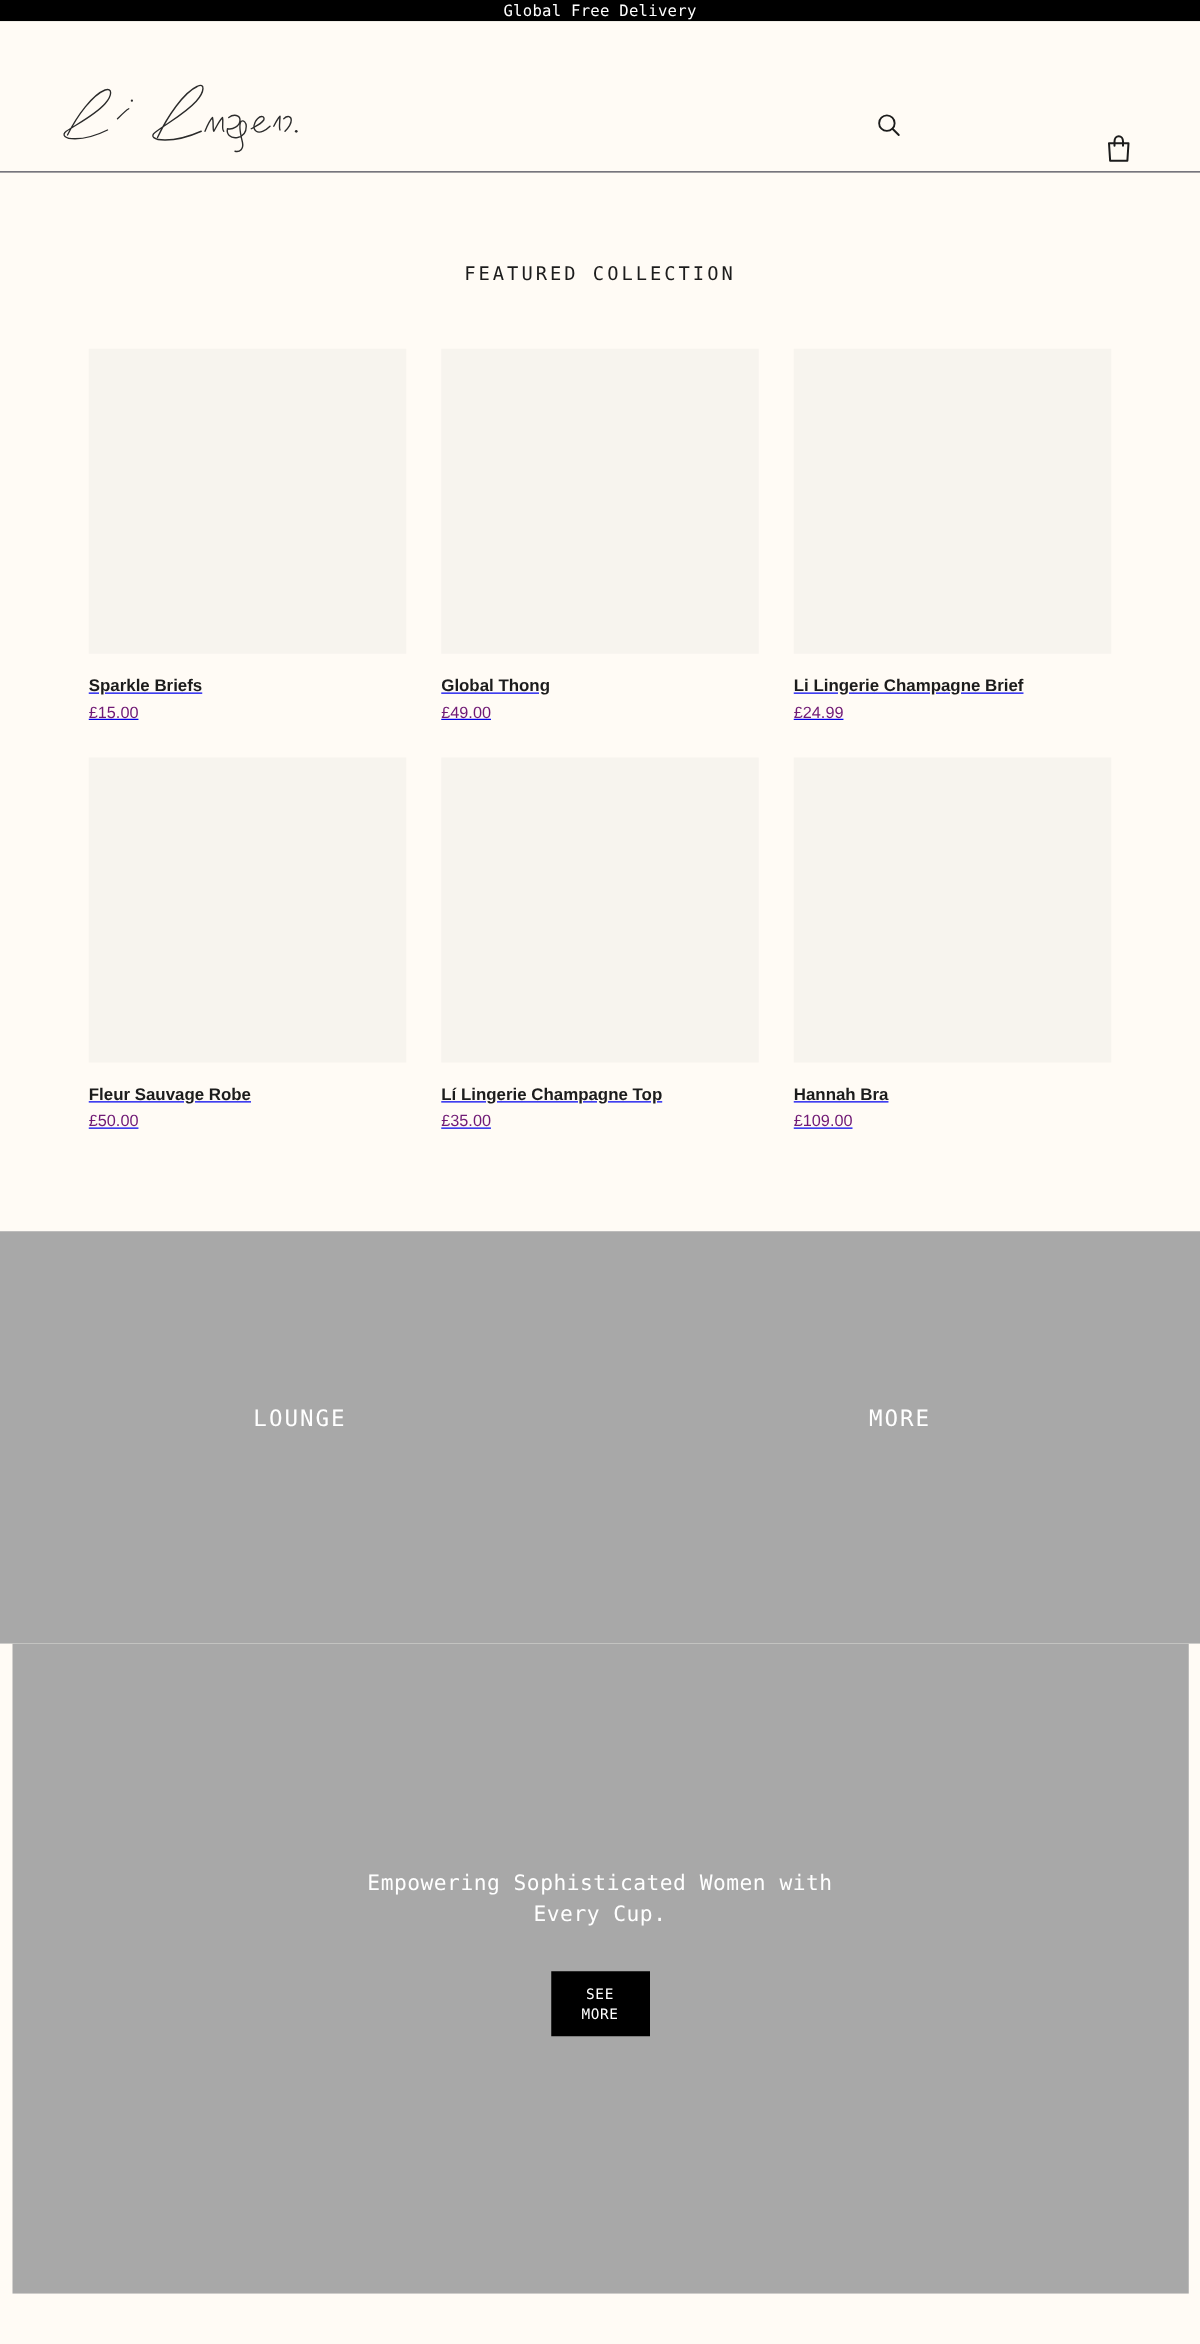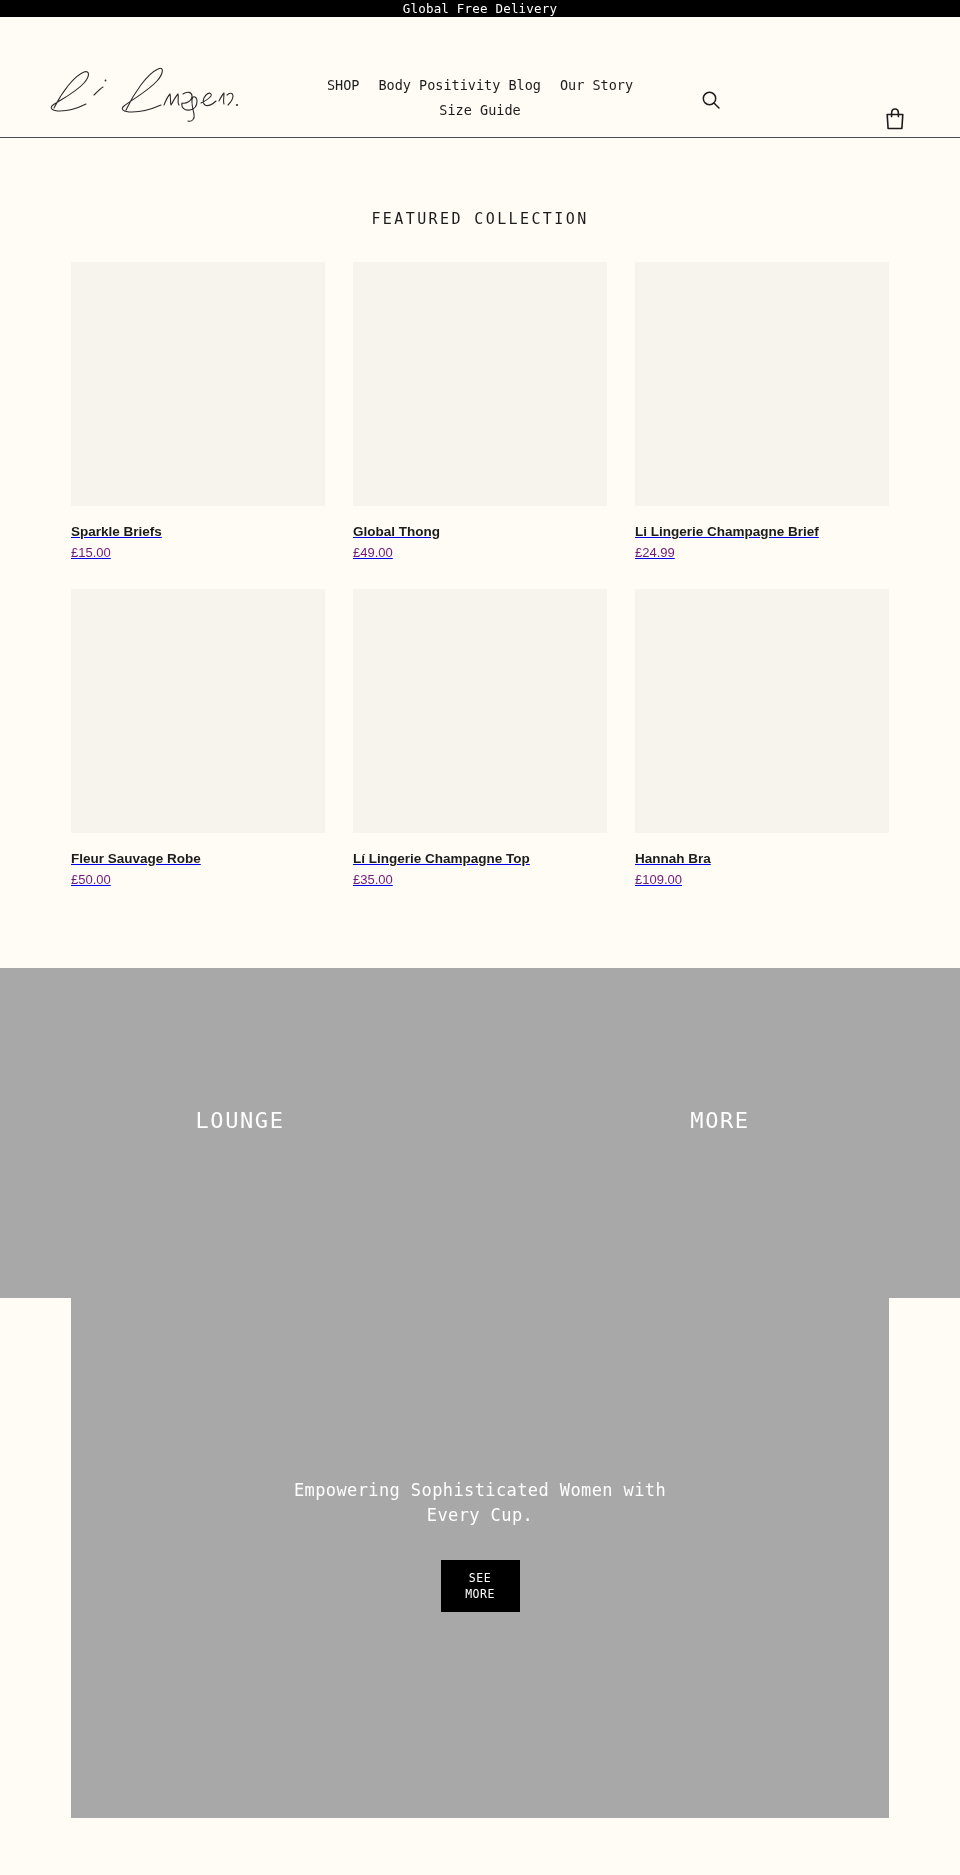--- a/index.html
+++ b/index.html
@@ -104,21 +104,21 @@
     padding-bottom: 80px;
   }
 
   .section-title {
     text-align: center;
     font-family: "DejaVu Sans Mono", monospace;
     font-size: 15px;
     letter-spacing: 2.4px;
     color: #1c1c1c;
     font-weight: 400;
-    margin-bottom: 34px;
+    margin-bottom: 51px;
   }
 
   .product-grid {
     width: 818px;
     margin: 0 auto;
     display: grid;
     grid-template-columns: repeat(3, 1fr);
     column-gap: 21px;
     row-gap: 24px;
     gap: 28px;
@@ -168,32 +168,32 @@
     width: 1px;
     background: rgba(255,255,255,0.0);
   }
   .collection-label {
     position: absolute;
     top: 140px;
     left: 0;
     right: 0;
     text-align: center;
     font-family: "DejaVu Sans Mono", monospace;
-    font-size: 22px;
+    font-size: 18px;
     letter-spacing: 1.6px;
     color: #ffffff;
   }
 
   
   .hero-wrap {
     background: #fffbf5;
     padding-top: 0;
   }
   .hero {
-    width: 818px;
+    width: 941px;
     margin: 0 auto;
     height: 520px;
     background: #a8a8a8;
     position: relative;
     overflow: hidden;
   }
   .hero-inner {
     position: absolute;
     left: 0; right: 0;
     top: 180px;
@@ -245,28 +245,20 @@
         <path d="M124 43 C126 38, 128 34, 130 32 C131 36, 130 41, 131 43 C133 40, 135 35, 138 32 C139 36, 137 41, 139 43" stroke-width="1.1"></path>
         <path d="M143 32 C147 29, 152 30, 152 34 C152 39, 146 42, 142 41 C141 45, 144 49, 150 48 C155 47, 157 43, 157 39 C157 36, 155 34, 153 35 C151 37, 152 44, 154 52 C155 57, 152 60, 148 59" stroke-width="1.1"></path>
         <path d="M161 41 C165 39, 169 37, 171 34 C172 31, 169 30, 166 33 C163 36, 162 41, 165 43 C168 45, 173 42, 176 39" stroke-width="1.1"></path>
         <path d="M179 39 C181 35, 183 32, 184 31 C184 35, 183 40, 184 42" stroke-width="1.1"></path>
         <path d="M187 33 C190 30, 193 31, 193 34 C193 38, 190 41, 188 43" stroke-width="1.1"></path>
         <circle cx="197" cy="43" r="1.1" fill="#2b2b2b" stroke="none"></circle>
       </g>
     </svg>
   </a>
 
-  <nav class="main-nav">
-    <div class="nav-row">
-      <a class="nav-link" href="#">SHOP</a>
-      <a class="nav-link" href="#">Body Positivity Blog</a>
-      <a class="nav-link" href="#">Our Story</a>
-      <a class="nav-link" href="#">Size Guide</a>
-    </div>
-  </nav>
 
   <button class="search-button">
     <svg width="22" height="22" viewBox="0 0 22 22">
       <circle cx="9.5" cy="9.5" r="6.2" fill="none" stroke="#1c1c1c" stroke-width="1.5"></circle>
       <line x1="14.2" y1="14.2" x2="19" y2="19" stroke="#1c1c1c" stroke-width="1.5" stroke-linecap="round"></line>
     </svg>
   </button>
 
   <button class="cart-button">
     <svg width="22" height="24" viewBox="0 0 22 24">

